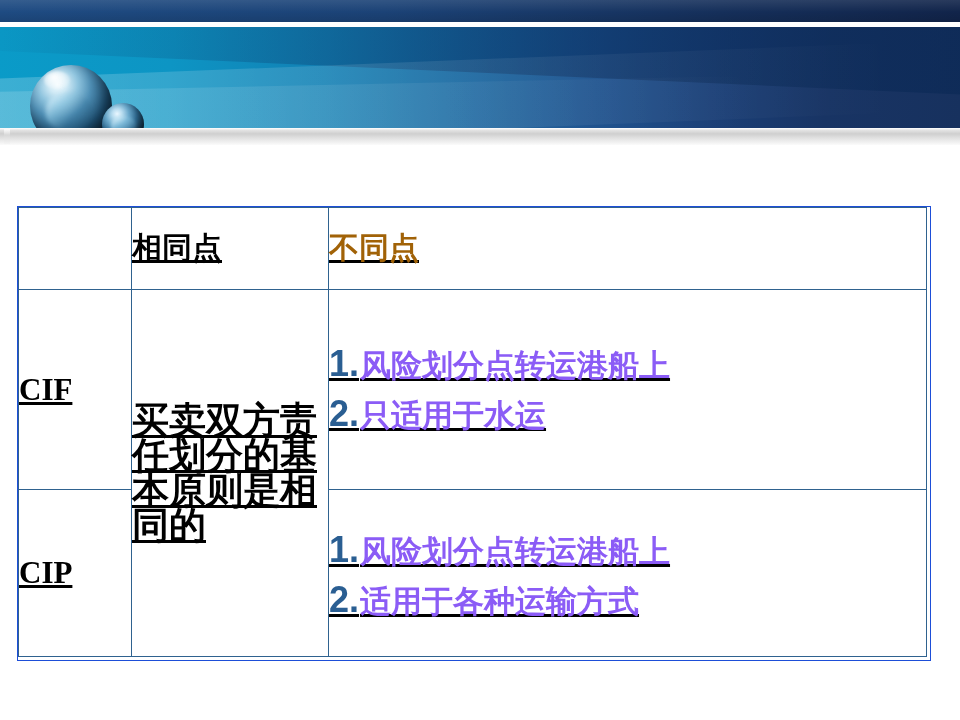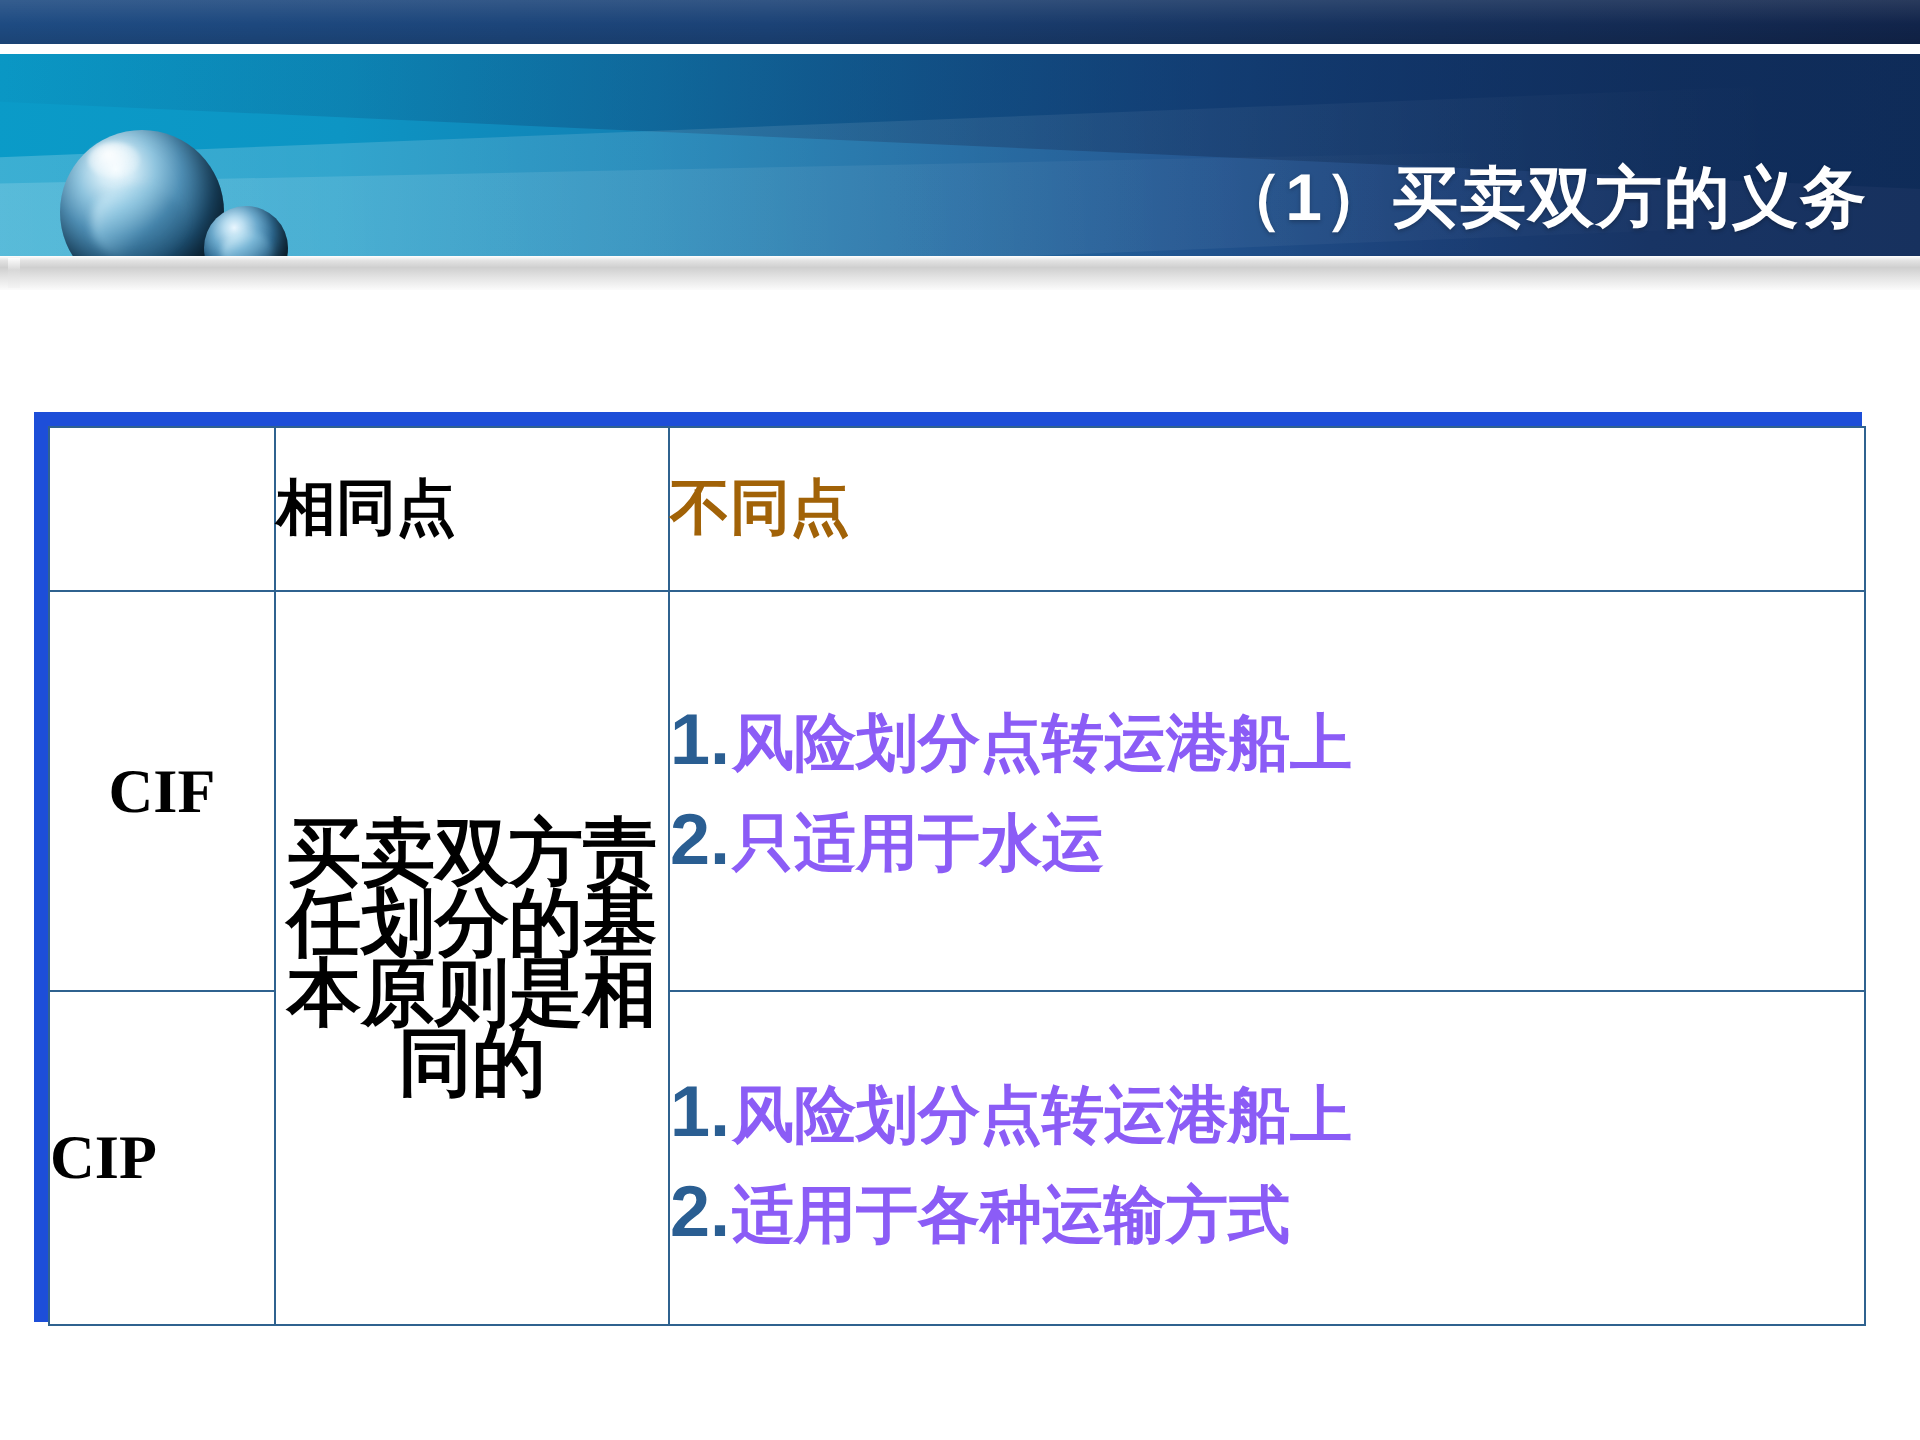--- a/index.html
+++ b/index.html
@@ -182,33 +182,34 @@
   }
   table.cmp td {
     border: 1px solid #2f628f;
     vertical-align: middle;
     padding: 0;
     background: #ffffff;
   }
   
   .table-area {
     box-sizing: border-box;
-    border: 7px solid #1d4ed8;
+    border: 1px solid #1d4ed8;
+    text-decoration: underline;
   }
   table.cmp {
     width: 908px;
     height: 449px;
   }
 
   .col-code   { width: 113px; }
   .col-same   { width: 197px; }
   .col-diff   { width: 598px; }
 
   .row-head { height: 82px; }
-  .row-cif  { height: 200px; text-align: center; }
+  .row-cif  { height: 200px; }
   .row-cip  { height: 167px; }
 
   .cell-pad-code {
     padding-left: 14px;
     font-size: 31px;
     font-weight: bold;
     color: #000000;
     font-family: "Liberation Serif", "DejaVu Serif", serif;
   }
   .hdr-same {
@@ -287,21 +288,20 @@
     <div class="banner-wedge-dark"></div>
     <div class="banner-wedge-light"></div>
     <div class="banner-wedge-light2"></div>
 
     <div class="logo-wrap">
       <div class="sphere-big"></div>
       <div class="sphere-big-hl"></div>
       <div class="sphere-small"></div>
     </div>
 
-    <div class="header-title">（1）买卖双方的义务</div>
   </div>
 
   <div class="header-underline"></div>
   <div class="header-underline-tick"></div>
 </div>
 
 <div class="table-area">
   <table class="cmp">
     <colgroup>
       <col class="col-code">

